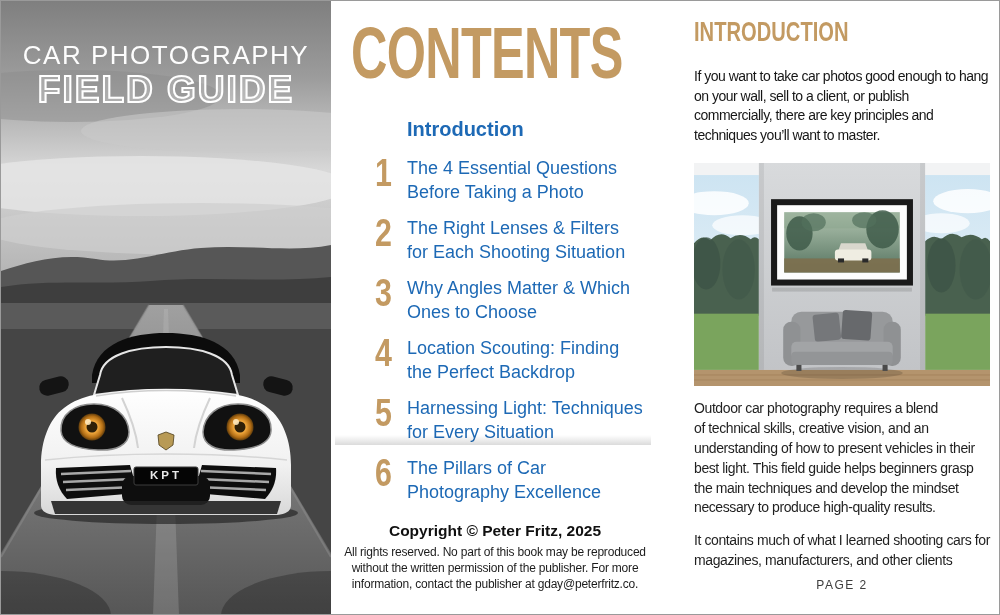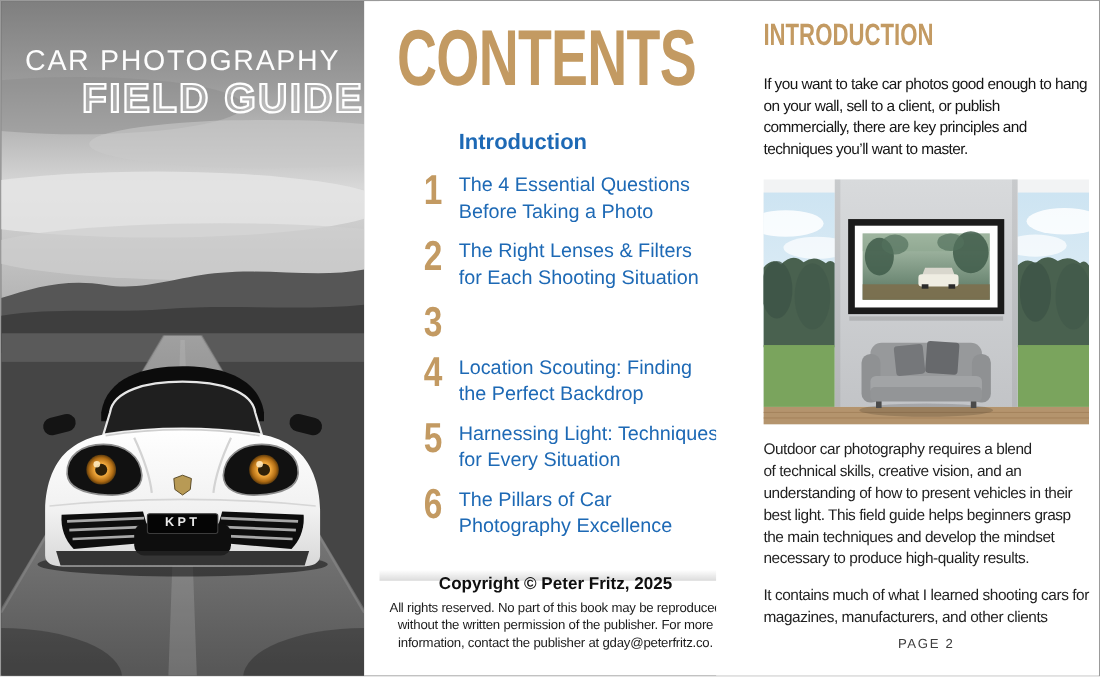--- a/index.html
+++ b/index.html
@@ -10,29 +10,29 @@
     border:1px solid #9a9a9a; overflow:hidden;
   }
 
   
   #cover { position:absolute; left:0; top:0; width:330px; height:615px; overflow:hidden; background:#4a4a4a; }
   #cover svg { display:block; }
   .cover-titles { position:absolute; left:0; top:40px; width:330px; text-align:center; color:#fff; }
   .cover-title1 { font-size:26px; font-weight:400; letter-spacing:1.5px; color:#fdfdfd; line-height:1.1; }
   .cover-title2 {
     font-size:37px; font-weight:700; letter-spacing:2px; line-height:1.0; margin-top:1px;
-    color:rgba(255,255,255,0.20);text-align:right; -webkit-text-stroke:2px #ffffff;
+    color:rgba(255,255,255,0.20); -webkit-text-stroke:2px #ffffff;
   }
   .cover-author { position:absolute; left:0; top:216px; width:330px; text-align:center;
     font-size:18px; letter-spacing:7px; color:#f7f7f7; }
   .plate-text { position:absolute; left:50%; top:468px; transform:translateX(-50%);
     font-size:11.5px; font-weight:700; letter-spacing:3px; color:#e9e9e9; }
 
   
-  #contents-page { position:absolute; left:344px; top:0; width:320px; height:527px; background:#ffffff; }
+  #contents-page { position:absolute; left:334px; top:0; width:320px; height:444px; background:#ffffff; }
   .contents-heading {
     position:absolute; left:16px; top:16px; display:inline-block;
     font-size:72px; font-weight:700; line-height:1.0; letter-spacing:-1px;
     transform:scaleX(0.70); transform-origin:left top; white-space:nowrap;
   }
   .contents-subheading { position:absolute; left:72px; top:117px; font-size:20px; font-weight:700; }
   .toc { position:absolute; left:34px; top:154px; width:276px; display:flex; flex-direction:column; gap:10px; }
   .toc-row { display:flex; align-items:flex-start; cursor:pointer; }
   .toc-num-col { width:30px; flex:0 0 30px; text-align:center; }
   .toc-num { display:inline-block; font-size:38px; font-weight:700; line-height:0.95;
@@ -159,20 +159,21 @@
       <div class="toc-row">
         <div class="toc-num-col"><span class="toc-num" style="color:#C39A62">1</span></div>
         <div class="toc-title" style="color:#1D69B5">The 4 Essential Questions Before Taking a Photo</div>
       </div>
       <div class="toc-row">
         <div class="toc-num-col"><span class="toc-num" style="color:#C39A62">2</span></div>
         <div class="toc-title" style="color:#1D69B5">The Right Lenses &amp; Filters for Each Shooting Situation</div>
       </div>
       <div class="toc-row">
         <div class="toc-num-col"><span class="toc-num" style="color:#C39A62">3</span></div>
+        <div class="toc-title" style="color:#1D69B5">Why Angles Matter &amp; Which Ones to Choose</div>
       </div>
       <div class="toc-row">
         <div class="toc-num-col"><span class="toc-num" style="color:#C39A62">4</span></div>
         <div class="toc-title" style="color:#1D69B5">Location Scouting: Finding the Perfect Backdrop</div>
       </div>
       <div class="toc-row">
         <div class="toc-num-col"><span class="toc-num" style="color:#C39A62">5</span></div>
         <div class="toc-title" style="color:#1D69B5">Harnessing Light: Techniques for Every Situation</div>
       </div>
       <div class="toc-row">

